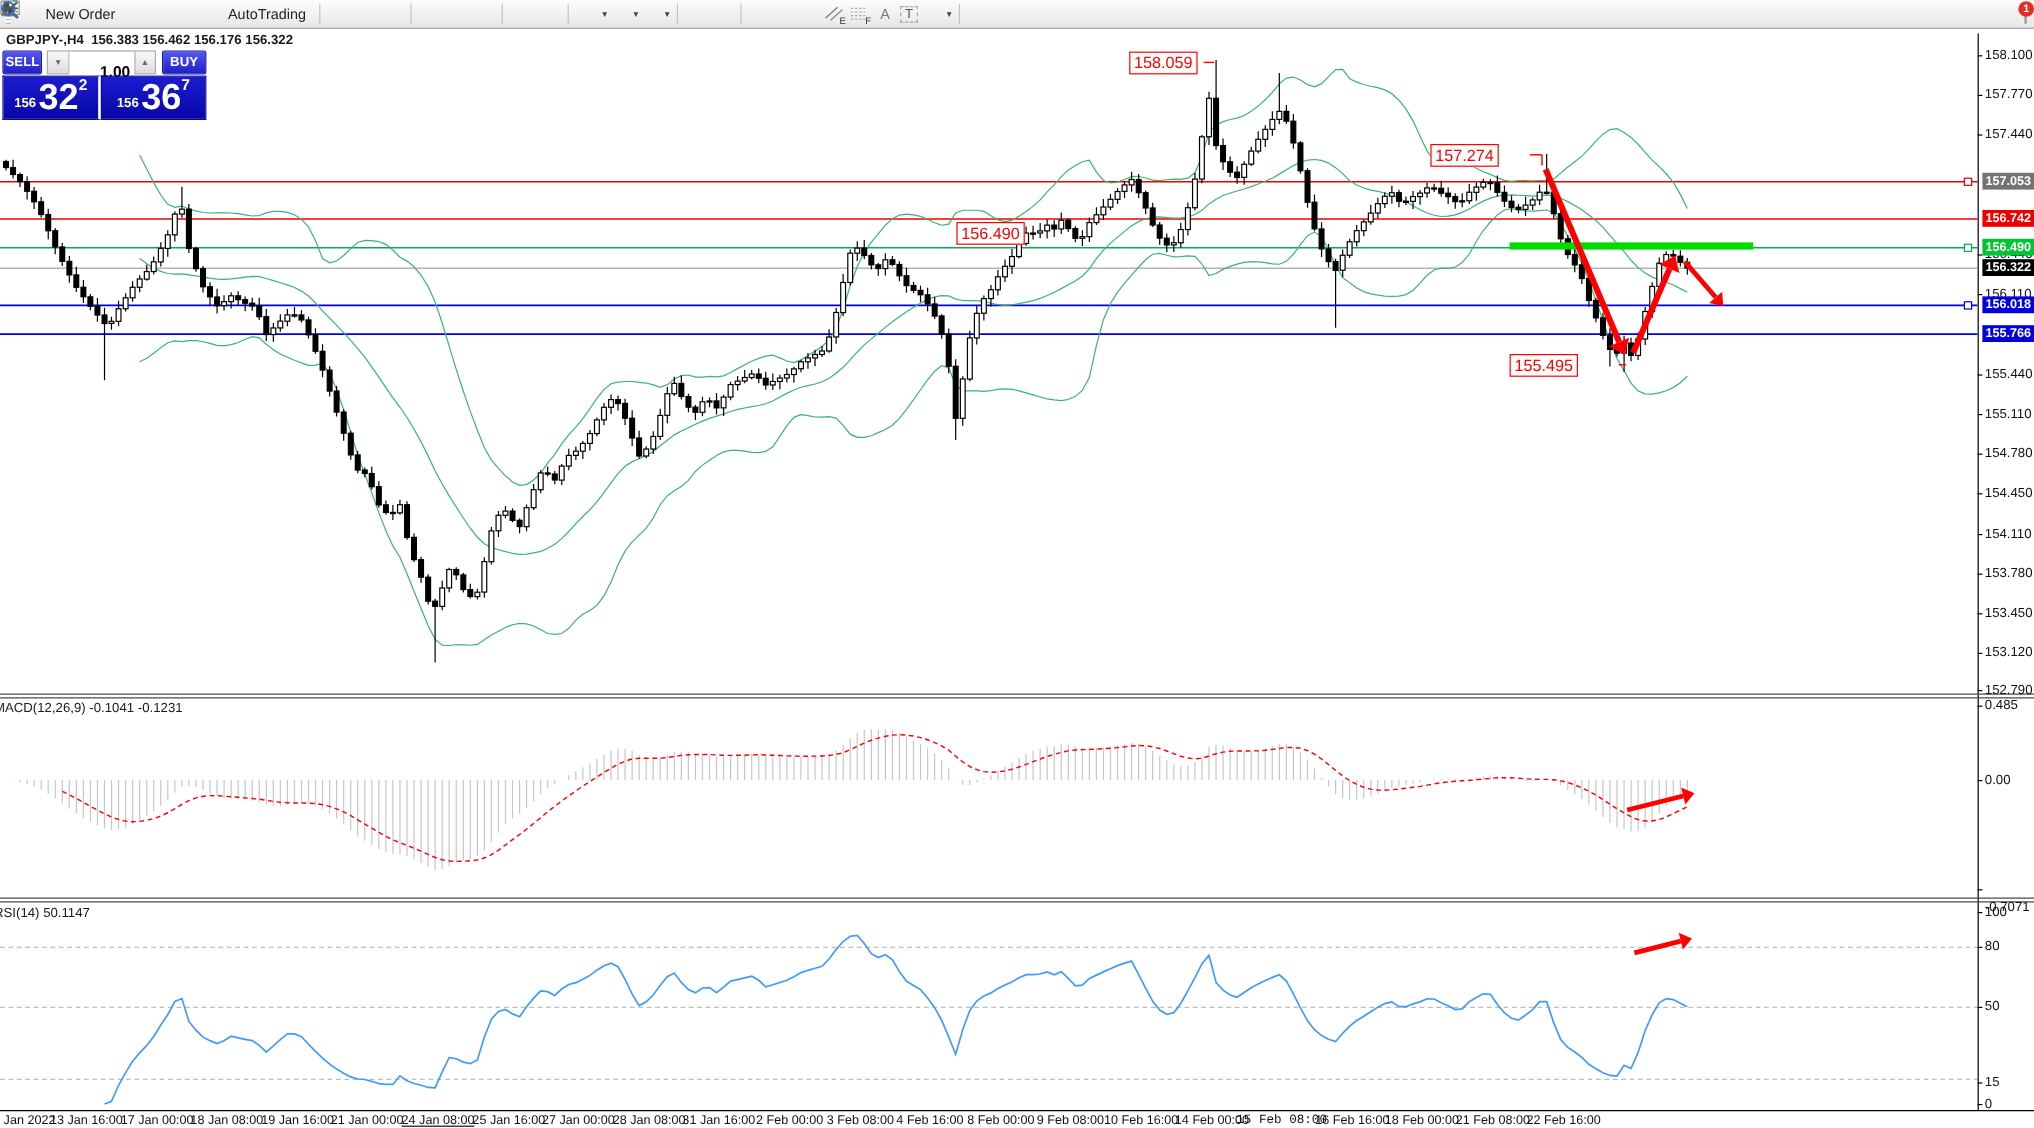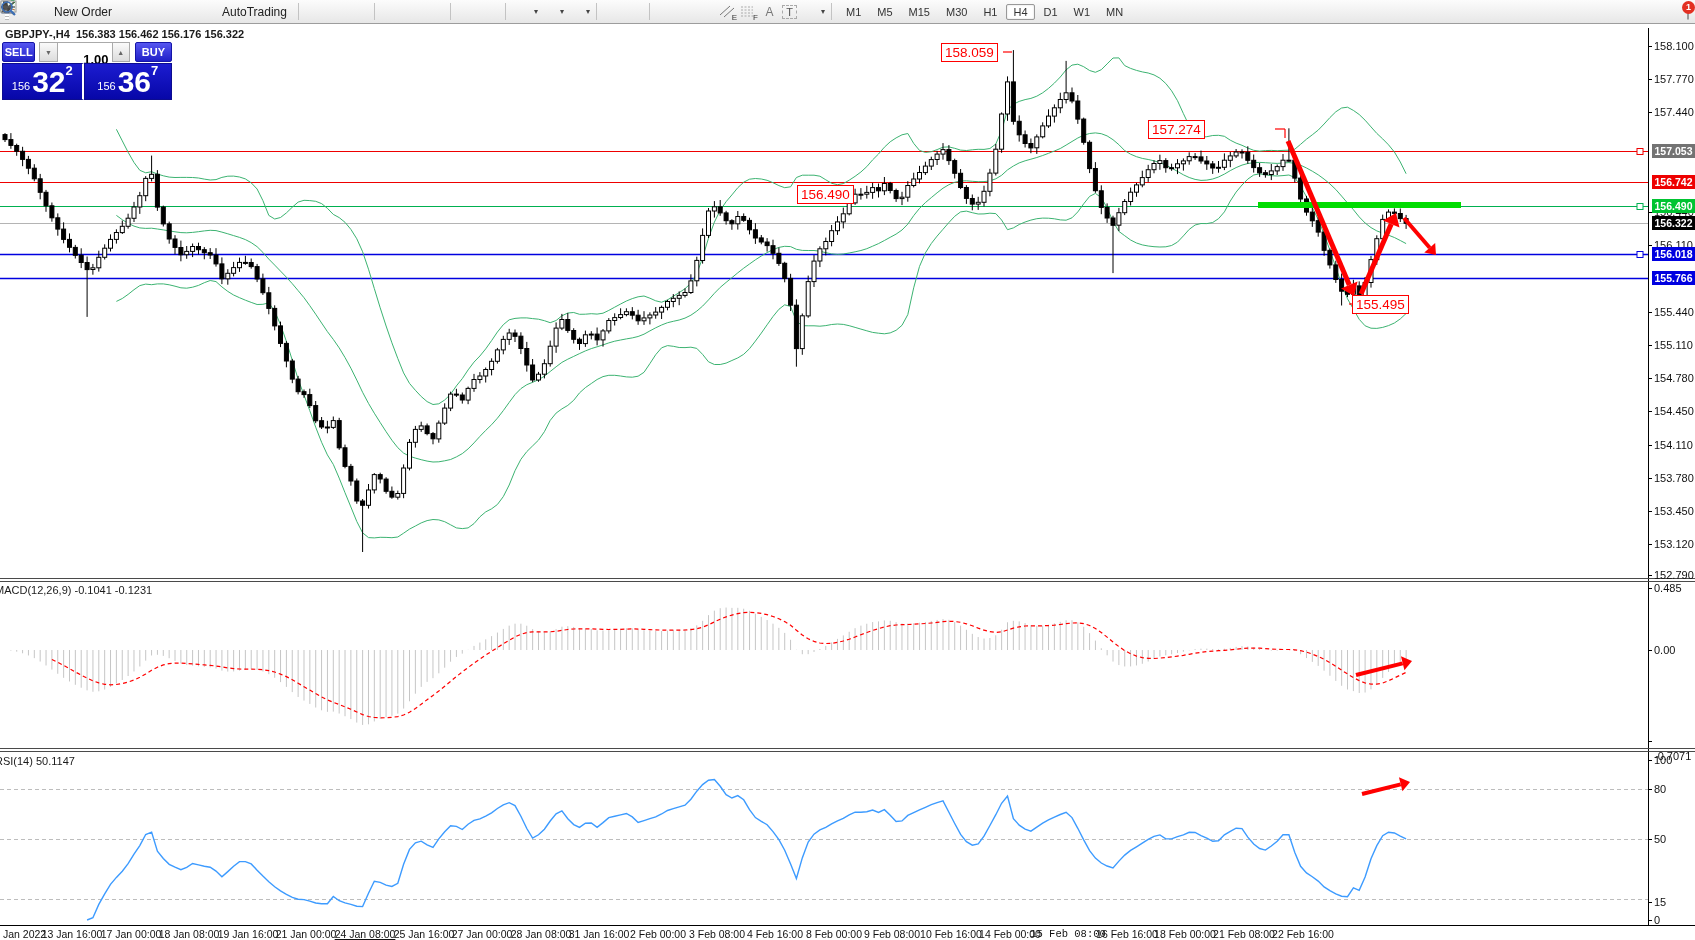--- a/index.html
+++ b/index.html
@@ -5,21 +5,21 @@
   html,body{margin:0;padding:0;width:1695px;height:940px;overflow:hidden;
     font-family:"Liberation Sans", sans-serif;background:#fff;position:relative;}
   
   .toolbar{position:absolute;top:0;left:0;width:1695px;height:23px;z-index:50;
     background:linear-gradient(#fcfcfc,#e7e7e7);border-bottom:1px solid #9d9d9d;
     display:flex;align-items:center;font-size:12px;color:#222;}
   .tgroup{display:flex;align-items:center;height:100%;padding:0 2px;}
   .grip{width:4px;height:16px;margin:0 3px;
     background:repeating-linear-gradient(#bbb 0 1px,#fff 1px 3px);}
   .vsep{width:1px;height:17px;background:#c3c3c3;margin:0 4px;}
-  .tbtn{display:flex;align-items:center;gap:16px;padding:1px 5px;border-radius:2px;cursor:default;white-space:nowrap;text-align:center;}
+  .tbtn{display:flex;align-items:center;gap:0;padding:1px 5px;border-radius:2px;cursor:default;white-space:nowrap;text-align:center;}
   .ticon{width:17px;height:16px;display:inline-flex;align-items:center;justify-content:center;margin:0 2px;}
   .caret{font-size:8px;color:#444;margin-left:1px;}
   .tf{padding:2px 7px;font-size:11px;color:#333;margin:0 1px;}
   .tf.selected{background:#fff;border:1px solid #999;box-shadow:inset 0 0 2px #d5d5d5;padding:1px 6px;border-radius:2px;}
   .tright{margin-left:auto;display:flex;align-items:center;padding-right:6px;}
   .badge{position:absolute;top:-4px;right:-6px;background:#e33022;color:#fff;border-radius:50%;
     width:13px;height:13px;font-size:9px;line-height:13px;text-align:center;font-weight:bold;}
   .bubble{position:relative;width:17px;height:14px;border:1px solid #9a9a9a;border-radius:7px;background:#f3f3f3;}
   
   .symline{position:absolute;left:5px;top:28px;z-index:40;font-size:11px;font-weight:bold;color:#1a1a1a;}
@@ -30,21 +30,21 @@
   .sellbtn{width:33px;}  .buybtn{width:37px;margin-left:5px;}
   .spin{width:17px;background:linear-gradient(#fafafa,#dcdcdc);border:1px solid #aaa;color:#666;
     font-size:7px;display:flex;align-items:center;justify-content:center;}
   .volin{width:48px;border:1px solid #aaa;border-left:none;border-right:none;font-size:13px;font-weight:bold;
     text-align:right;padding:16px 3px;font-family:"Liberation Sans",sans-serif;}
   .prow{display:flex;margin-top:1px;height:37px;}
   .pbox{background:linear-gradient(#1c1cd0,#0707a8);color:#fff;display:flex;align-items:flex-end;
     justify-content:center;padding:1px 4px 3px;border:1px solid #0c0c90;}
   .pbox.bid{width:72px;border-right:2px solid #fff;}
   .pbox.ask{width:80px;}
-  .p-small{font-size:11px;font-weight:normal;margin-right:2px;line-height:20px;}
+  .p-small{font-size:11px;font-weight:bold;margin-right:2px;line-height:20px;}
   .p-big{font-size:30px;font-weight:bold;line-height:28px;}
   .p-sup{font-size:13px;font-weight:bold;align-self:flex-start;line-height:12px;}
   
   #overlay{position:absolute;left:0;top:0;width:1695px;height:940px;z-index:20;pointer-events:none;}
   .axlab{position:absolute;left:1652px;width:43px;height:14px;font-size:10.5px;line-height:14px;
     color:#fff;text-align:center;font-weight:bold;}
   .tick-t{position:absolute;left:1654px;font-size:11px;color:#111;}
   .time-t{position:absolute;top:928px;font-size:10.5px;color:#111;white-space:nowrap;}
   .ind-label{position:absolute;font-size:11px;color:#1a1a1a;}
   .price-flag{position:absolute;border:1px solid #f00;color:#f00;background:#fff;
@@ -231,31 +231,20 @@
     <span class="ticon" style="font-size:11px;color:#555;border:1px dashed #aaa;width:13px;height:12px;">T</span>
     <span class="ticon">
       <svg width="15" height="13">
           <path d="M4 2 l3 3 M7 5 l-1-3 M7 5 l-3-1" stroke="#444"></path>
           <path d="M11 11 l-3-3 M8 8 l1 3 M8 8 l3 1" stroke="#444"></path>
         </svg>
     </span>
       <span class="caret">▾</span>
   </div>
   <div class="vsep"></div>
-  <div class="tgroup" id="tf-group">
-      <span class="tf">M1</span>
-      <span class="tf">M5</span>
-      <span class="tf">M15</span>
-      <span class="tf">M30</span>
-      <span class="tf">H1</span>
-      <span class="tf selected">H4</span>
-      <span class="tf">D1</span>
-      <span class="tf">W1</span>
-      <span class="tf">MN</span>
-    </div>
   <div class="tright">
     <span class="ticon">
       <svg width="17" height="16">
           <circle cx="7" cy="7" r="5" fill="none" stroke="#3c6fb8" stroke-width="1.6"></circle>
           <line x1="10.5" y1="10.5" x2="15" y2="15" stroke="#3c6fb8" stroke-width="2.2"></line>
         </svg>
     </span>
     <span style="width:8px;"></span>
     <span style="position:relative;display:inline-block;">
       <span class="bubble"></span>
@@ -902,16 +891,16 @@
     <div class="time-t" style="left: 834px; transform: translateX(-50%);">8 Feb 00:00</div>
     <div class="time-t" style="left: 892px; transform: translateX(-50%);">9 Feb 08:00</div>
     <div class="time-t" style="left: 951px; transform: translateX(-50%);">10 Feb 16:00</div>
     <div class="time-t" style="left: 1010px; transform: translateX(-50%);">14 Feb 00:00</div>
     <div class="time-t" style="left: 1068px; transform: translateX(-50%); font-family: Liberation Mono, monospace;">15 Feb 08:00</div>
     <div class="time-t" style="left: 1127px; transform: translateX(-50%);">16 Feb 16:00</div>
     <div class="time-t" style="left: 1185px; transform: translateX(-50%);">18 Feb 00:00</div>
     <div class="time-t" style="left: 1244px; transform: translateX(-50%);">21 Feb 08:00</div>
     <div class="time-t" style="left: 1303px; transform: translateX(-50%);">22 Feb 16:00</div>
     <div class="price-flag" style="left: 941px; top: 43px;">158.059</div>
-    <div class="price-flag" style="left: 1148px; top: 120px; text-align: right;">157.274</div>
+    <div class="price-flag" style="left: 1192px; top: 120px; text-align: right;">157.274</div>
     <div class="price-flag" style="left: 797px; top: 185px;">156.490</div>
-    <div class="price-flag" style="left: 1352px; top: 295px;">155.495</div>
+    <div class="price-flag" style="left: 1258px; top: 295px;">155.495</div>
   </div>
 
 </body></html>

